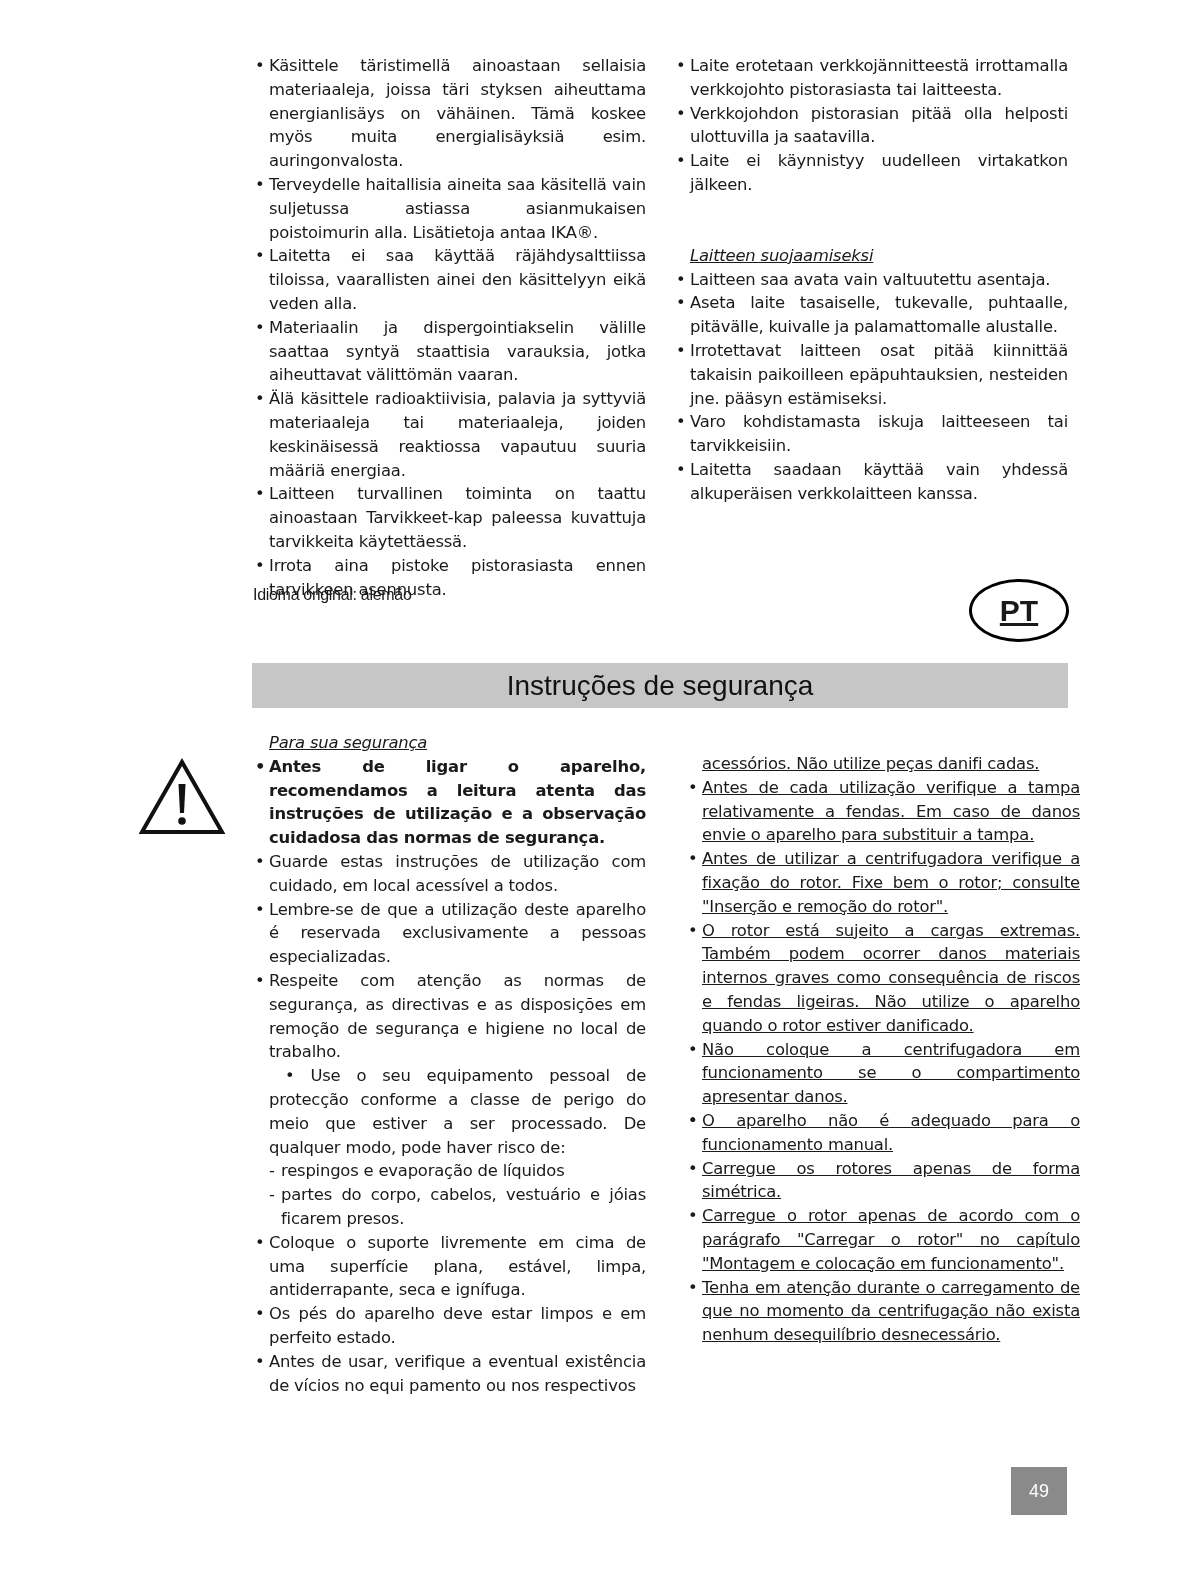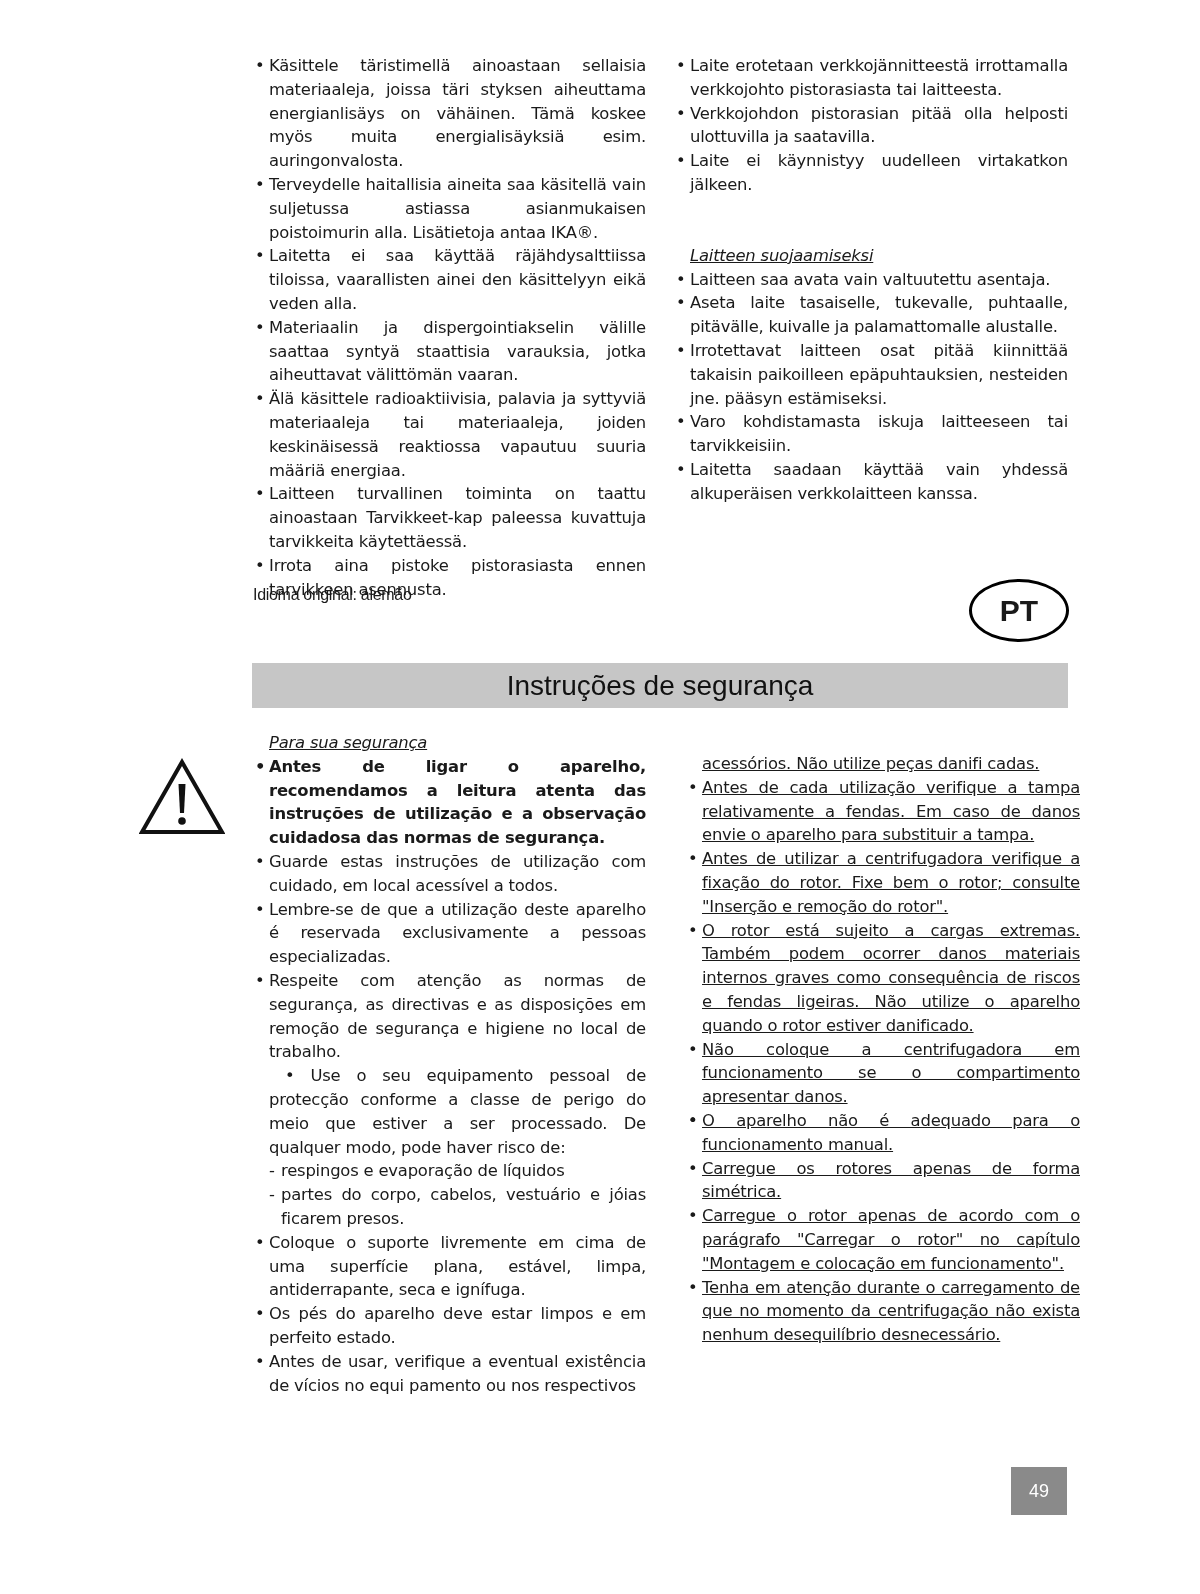--- a/index.html
+++ b/index.html
@@ -32,21 +32,21 @@
   .spacer { height: 47px; }
   .orig-lang {
     position: absolute; left: 253px; top: 586px;
     font-size: 16px; font-family: "Liberation Sans", sans-serif;
     letter-spacing: -0.3px;
   }
   .lang-badge {
     position: absolute; left: 969px; top: 579px; width: 94px; height: 57px;
     border: 3px solid #000; border-radius: 50%;
     display: flex; align-items: center; justify-content: center;
-    font-family: "Liberation Sans", sans-serif; font-weight: bold; font-size: 30px;
+    font-family: "Liberation Sans", sans-serif; font-weight: bold; font-size: 30px; text-decoration: underline;
   }
   .title-bar {
     position: absolute; left: 252px; top: 663px; width: 816px; height: 45px;
     background: #c6c6c6;
     display: flex; align-items: center; justify-content: center;
     font-family: "Liberation Sans", sans-serif; font-size: 28px; color: #111;
   }
   .warn-icon { position: absolute; left: 139px; top: 758px; width: 86px; height: 77px; }
   .page-num {
     position: absolute; left: 1011px; top: 1467px; width: 56px; height: 48px;

